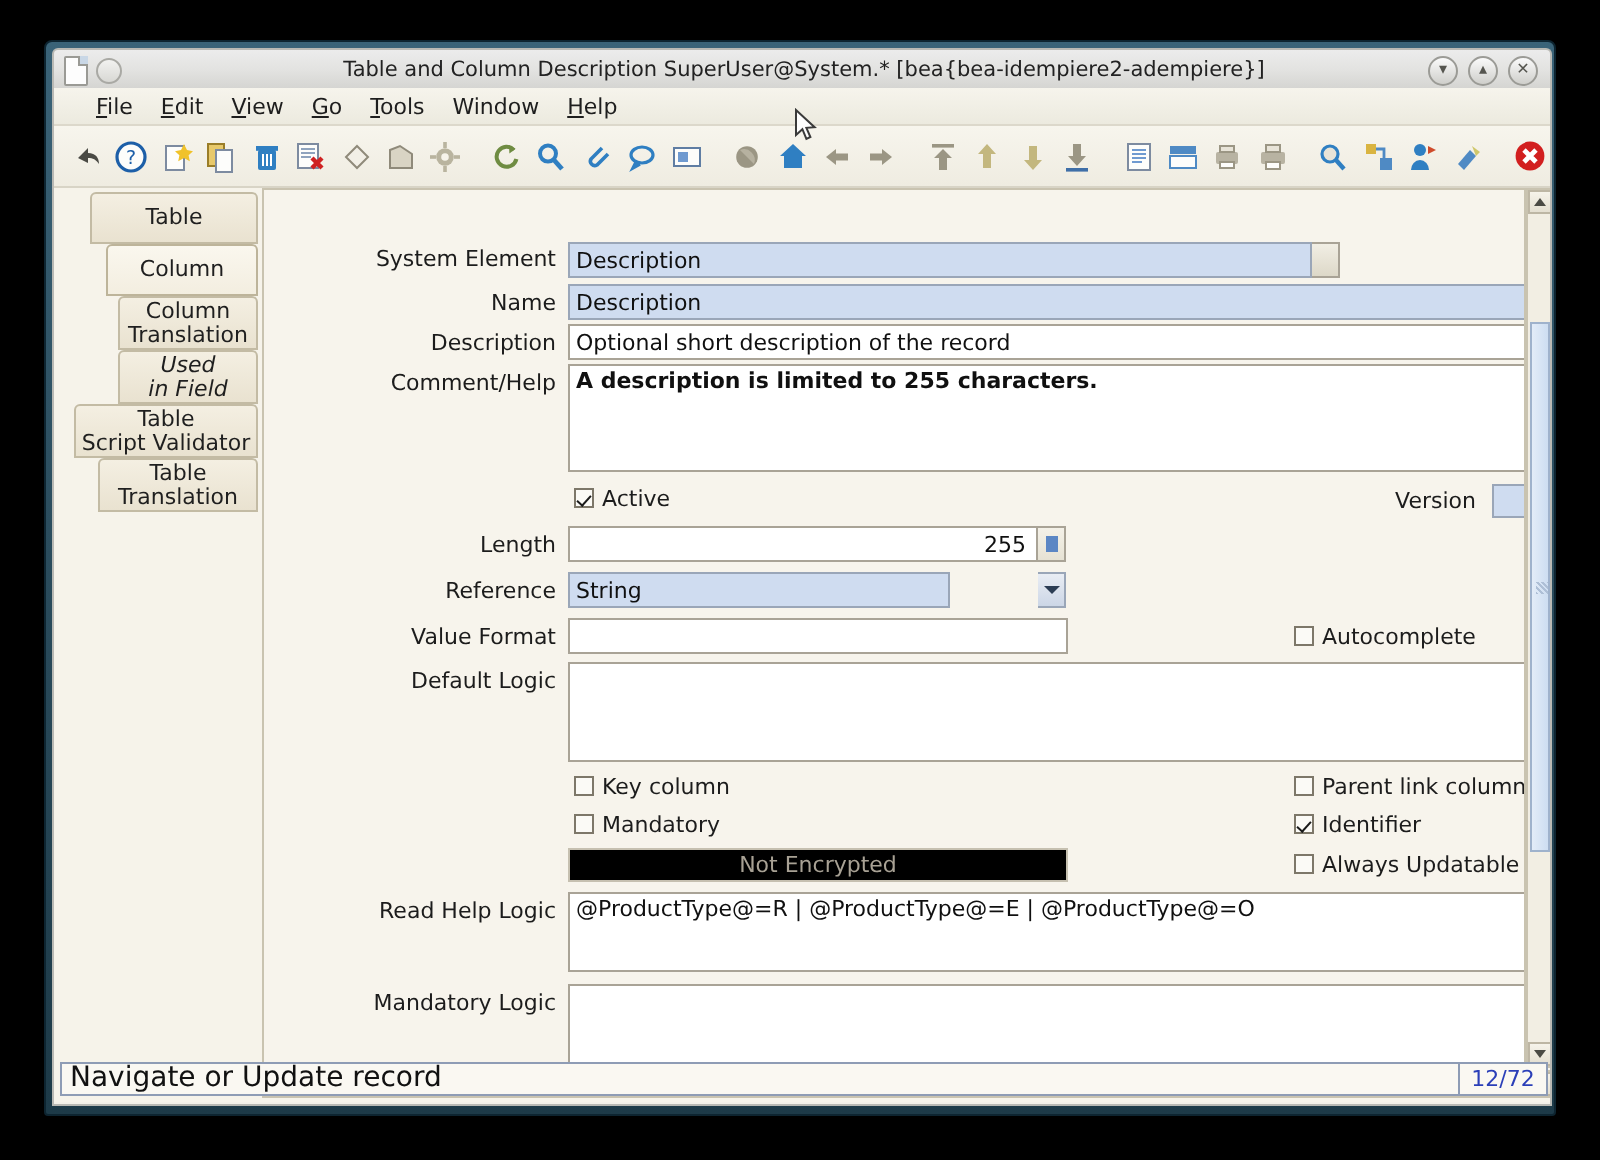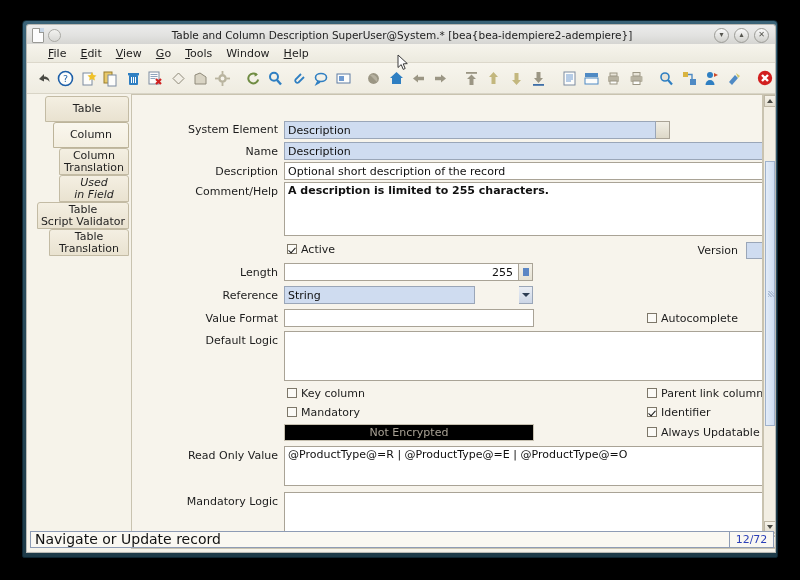--- a/index.html
+++ b/index.html
@@ -519,21 +519,21 @@
           </div>
 
           <div class="row" style="height:22px;">
             <div class="fin disabled" style="left:152px;top:2px;width:250px;height:17px;line-height:14px;">Not Encrypted</div>
             <div class="cb" style="left:515px;top:4px;">
               <span class="box"></span><span>Always Updatable</span>
             </div>
           </div>
 
           <div class="row" style="height:44px;">
-            <div class="flabel" style="left:20px;top:3px;width:126px;">Read Only Value</div>
+            <div class="flabel" style="left:20px;top:3px;width:126px;">Read Help Logic</div>
             <div class="fin area" style="left:152px;top:2px;width:500px;height:40px;">@ProductType@=R | @ProductType@=E | @ProductType@=O</div>
           </div>
 
           <div class="row" style="height:48px;">
             <div class="flabel" style="left:20px;top:5px;width:126px;">Mandatory Logic</div>
             <div class="fin area" style="left:152px;top:4px;width:500px;height:42px;"></div>
           </div>
 
           <div class="row" style="height:19px;">
             <div class="cb" style="left:155px;top:4px;">

